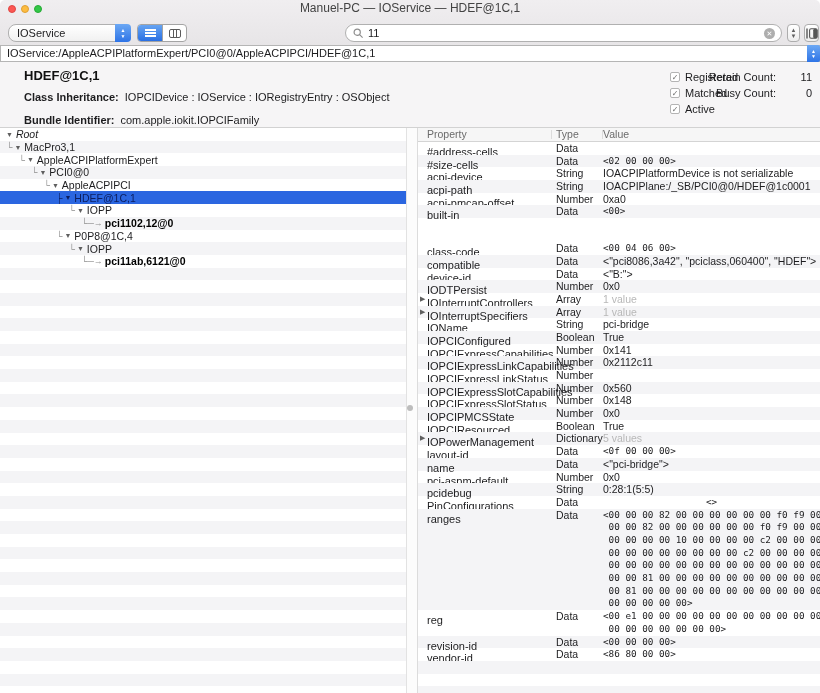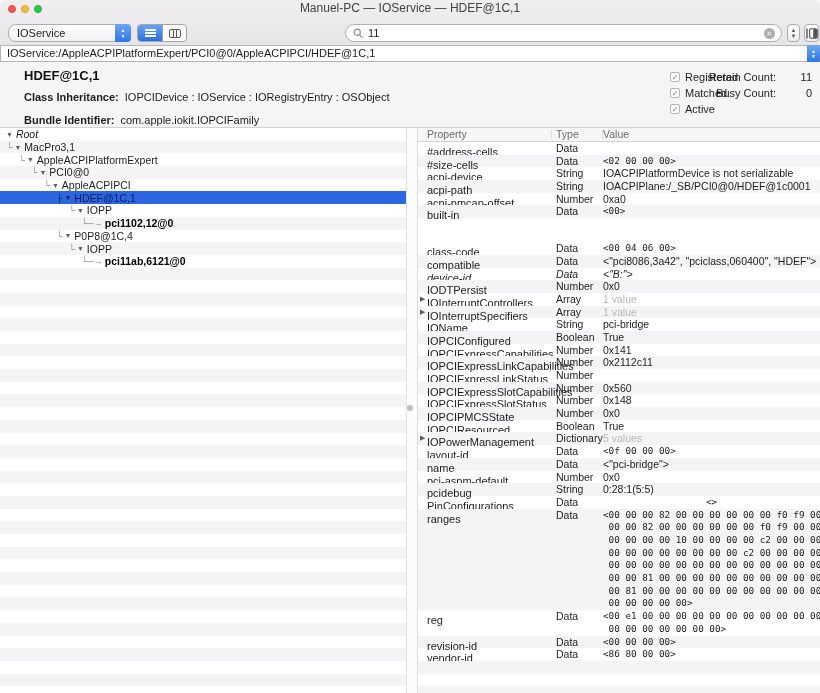--- a/index.html
+++ b/index.html
@@ -298,21 +298,21 @@
           <div class="trow" style="height: 12.7px; margin-top: 24px;">
             <span class="cp">class-code</span>
             <span class="ct">Data</span>
             <div class="cv mono">&lt;00 04 06 00&gt;</div>
           </div>
           <div class="trow alt" style="height: 12.7px;">
             <span class="cp">compatible</span>
             <span class="ct">Data</span>
             <div class="cv">&lt;"pci8086,3a42", "pciclass,060400", "HDEF"&gt;</div>
           </div>
-          <div class="trow" style="height: 12.7px; font-style: italic;">
+          <div class="trow" style="height: 12.7px;">
             <span class="cp">device-id</span>
             <span class="ct">Data</span>
             <div class="cv">&lt;"B:"&gt;</div>
           </div>
           <div class="trow alt" style="height: 12.7px;">
             <span class="cp">IODTPersist</span>
             <span class="ct">Number</span>
             <div class="cv">0x0</div>
           </div>
           <div class="trow" style="height: 12.7px;">

